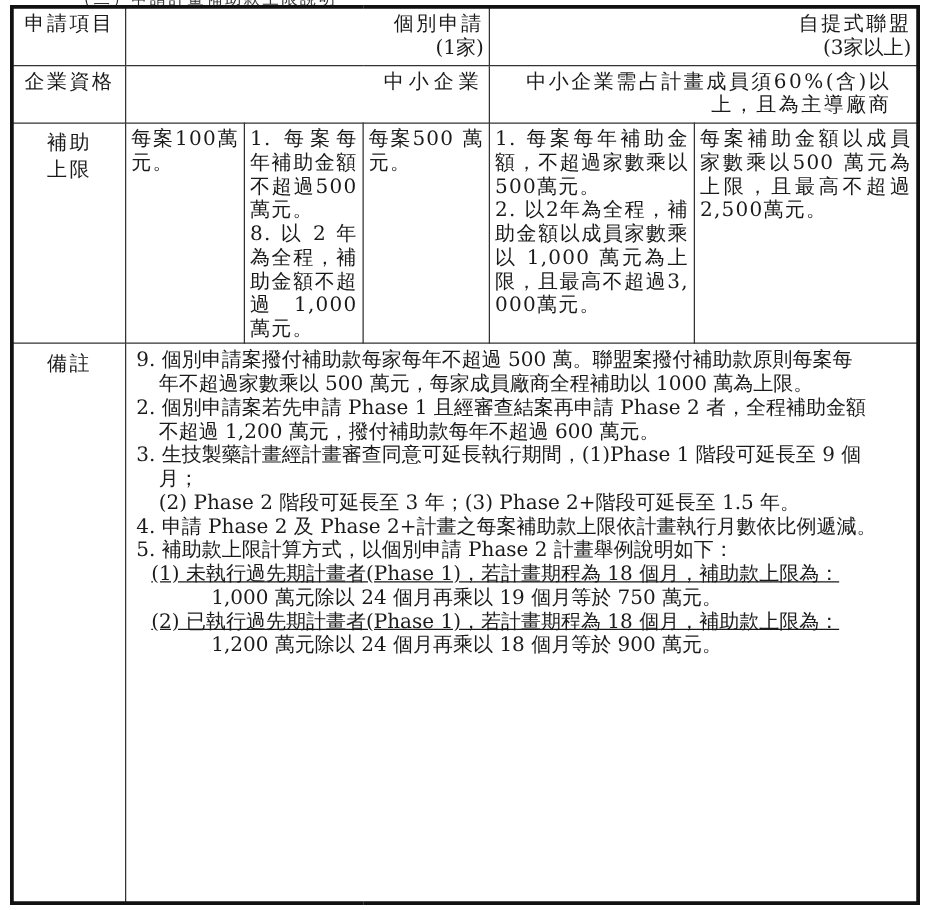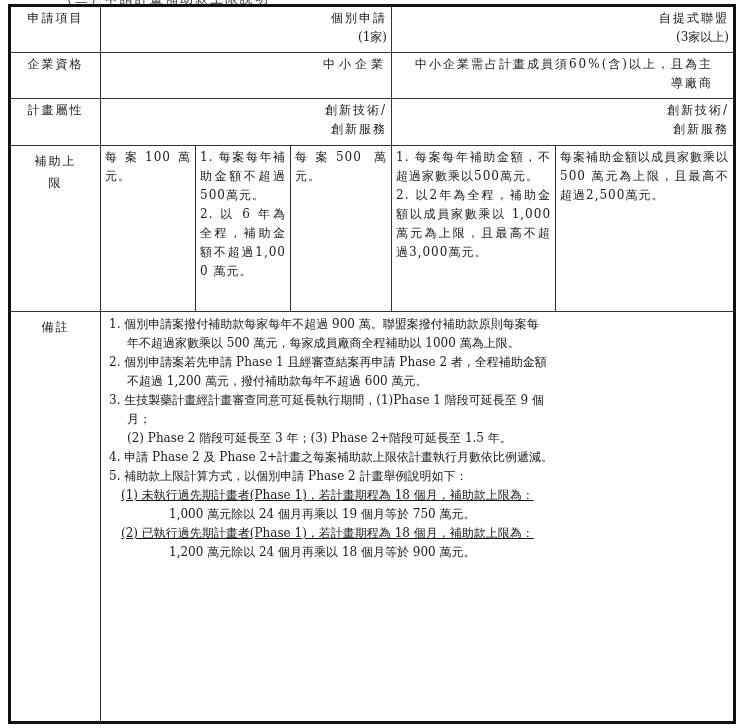--- a/index.html
+++ b/index.html
@@ -2,21 +2,21 @@
 <html><head>
 <meta charset="utf-8">
 <style>
   html, body { margin:0; padding:0; background:#ffffff; }
   body { width:740px; height:728px; position:relative; overflow:hidden;
          font-family:"DejaVu Serif","Liberation Serif",serif; color:#1a1a1a; }
   .cap { position:absolute; left:60px; top:-10px; width:330px; height:14px; overflow:hidden;
          font-size:13px; color:#333; white-space:nowrap; letter-spacing:2px; }
   table.grid { position:absolute; left:8px; top:4px; width:725px; height:720px;
                border-collapse:collapse; table-layout:fixed; border:3px solid #111; }
-  table.grid td { border:1px solid #333; vertical-align:top; font-size:12px; line-height:19px;
+  table.grid td { border:1px solid #333; vertical-align:top; font-size:16px; line-height:19px;
                   padding:2px 4px; }
   td.lab { text-align:center; letter-spacing:2px; padding-top:4px; }
   td.ctr { text-align:right; }
   td.mid { vertical-align:middle; }
   .phase { font-family:"Liberation Sans","DejaVu Sans",sans-serif; font-size:15px; text-align:center;
            vertical-align:middle !important; padding:1px 4px !important; }
   .jus { text-align:justify; text-align-last:left; letter-spacing:1px; word-break:break-all; }
   .notes { padding:3px 6px 2px 8px !important; font-size:13.5px; line-height:21.5px; }
   .notes .ln { display:block; white-space:nowrap; }
   .notes .i1 { padding-left:18px; }
@@ -50,55 +50,44 @@
       <div>(3家以上)</div>
     </td>
   </tr>
 
   <tr style="height:46px">
     <td class="lab">企業資格</td>
     <td colspan="3" class="ctr mid" style="letter-spacing:4px">中小企業</td>
     <td colspan="2" class="ctr" style="letter-spacing:2px;padding:2px 20px">中小企業需占計畫成員須60%(含)以上，且為主導廠商</td>
   </tr>
 
-  <tr style="height:47px">
-    <td class="lab">計畫屬性</td>
-    <td colspan="3" class="ctr" style="letter-spacing:2px">
-      <div>創新技術/</div>
-      <div>創新服務</div>
-    </td>
-    <td colspan="2" class="ctr" style="letter-spacing:2px">
-      <div>創新技術/</div>
-      <div>創新服務</div>
-    </td>
-  </tr>
 
 
 
   <tr style="height:166px">
     <td class="lab" style="padding-top:4px">
       <div style="width:44px;margin:0 auto;line-height:22px;word-break:break-all">補助上限</div>
     </td>
     <td class="jus">每案100萬元。</td>
     <td class="jus">
       <div>1. 每案每年補助金額不超過500萬元。</div>
-      <div>2. 以 6 年為全程，補助金額不超過1,000 萬元。</div>
+      <div>8. 以 2 年為全程，補助金額不超過1,000 萬元。</div>
     </td>
     <td class="jus">每案500 萬元。</td>
     <td class="jus">
       <div>1. 每案每年補助金額，不超過家數乘以500萬元。</div>
       <div>2. 以2年為全程，補助金額以成員家數乘以 1,000 萬元為上限，且最高不超過3,000萬元。</div>
     </td>
     <td class="jus">每案補助金額以成員家數乘以500 萬元為上限，且最高不超過2,500萬元。</td>
   </tr>
 
   <tr>
     <td class="lab" style="padding-top:6px">備註</td>
     <td colspan="5" class="notes">
-      <span class="ln">1. 個別申請案撥付補助款每家每年不超過 900 萬。聯盟案撥付補助款原則每案每</span>
+      <span class="ln">9. 個別申請案撥付補助款每家每年不超過 500 萬。聯盟案撥付補助款原則每案每</span>
       <span class="ln i1">年不超過家數乘以 500 萬元，每家成員廠商全程補助以 1000 萬為上限。</span>
       <span class="ln">2. 個別申請案若先申請 Phase 1 且經審查結案再申請 Phase 2 者，全程補助金額</span>
       <span class="ln i1">不超過 1,200 萬元，撥付補助款每年不超過 600 萬元。</span>
       <span class="ln">3. 生技製藥計畫經計畫審查同意可延長執行期間，(1)Phase 1 階段可延長至 9 個</span>
       <span class="ln i1">月；</span>
       <span class="ln i1">(2) Phase 2 階段可延長至 3 年；(3) Phase 2+階段可延長至 1.5 年。</span>
       <span class="ln">4. 申請 Phase 2 及 Phase 2+計畫之每案補助款上限依計畫執行月數依比例遞減。</span>
       <span class="ln">5. 補助款上限計算方式，以個別申請 Phase 2 計畫舉例說明如下：</span>
       <span class="ln i2">(1) 未執行過先期計畫者(Phase 1)，若計畫期程為 18 個月，補助款上限為：</span>
       <span class="ln i3">1,000 萬元除以 24 個月再乘以 19 個月等於 750 萬元。</span>

